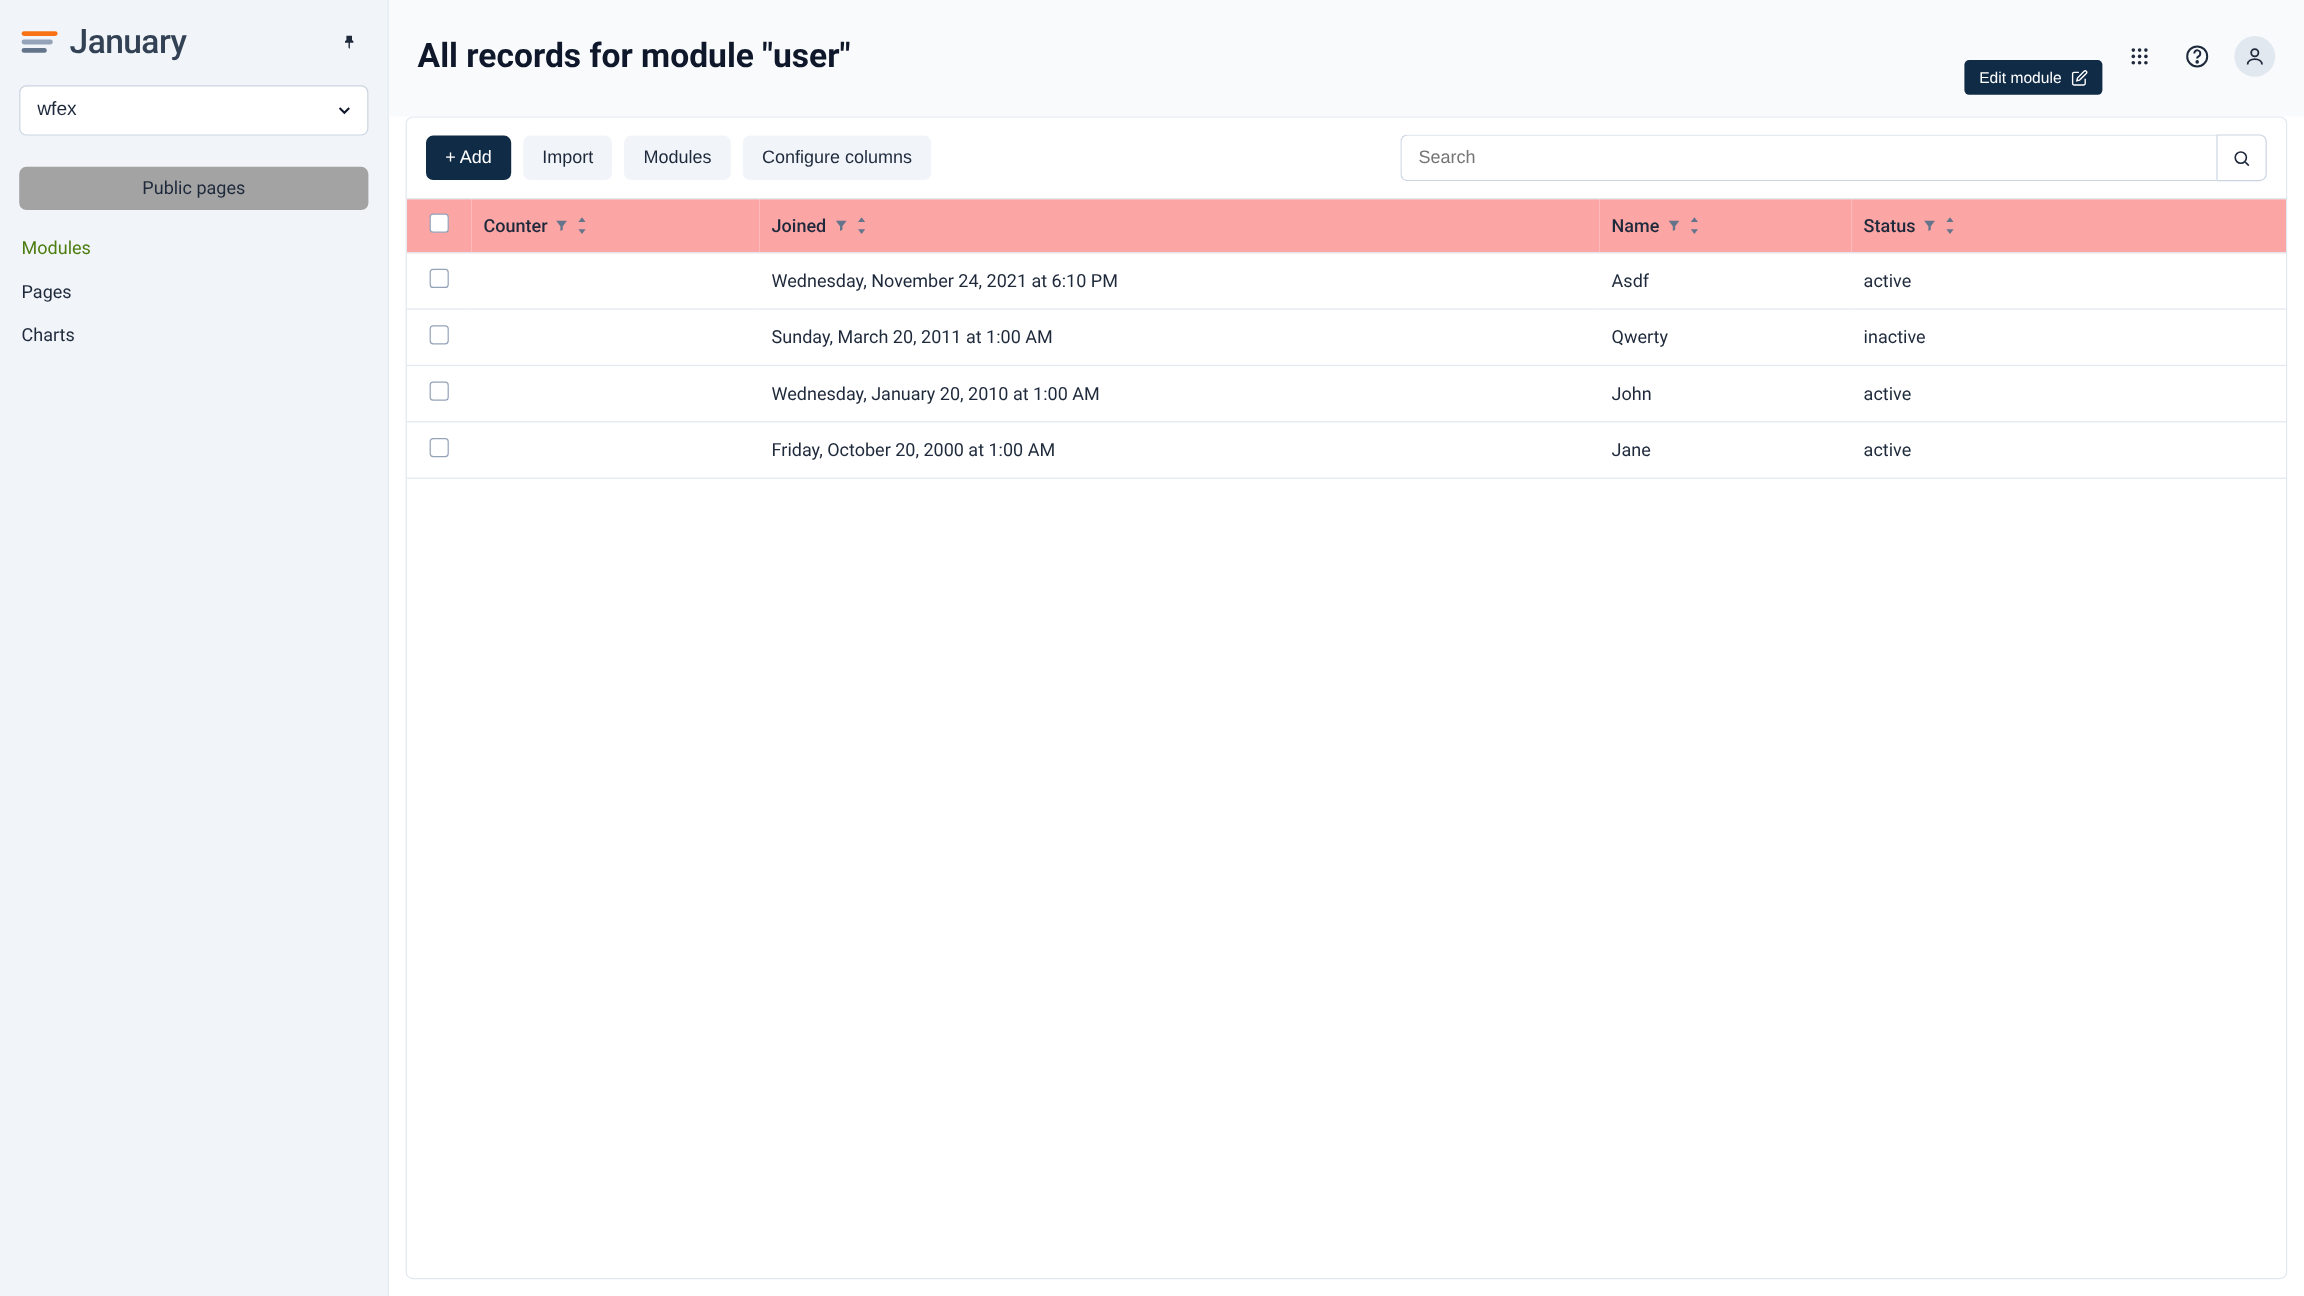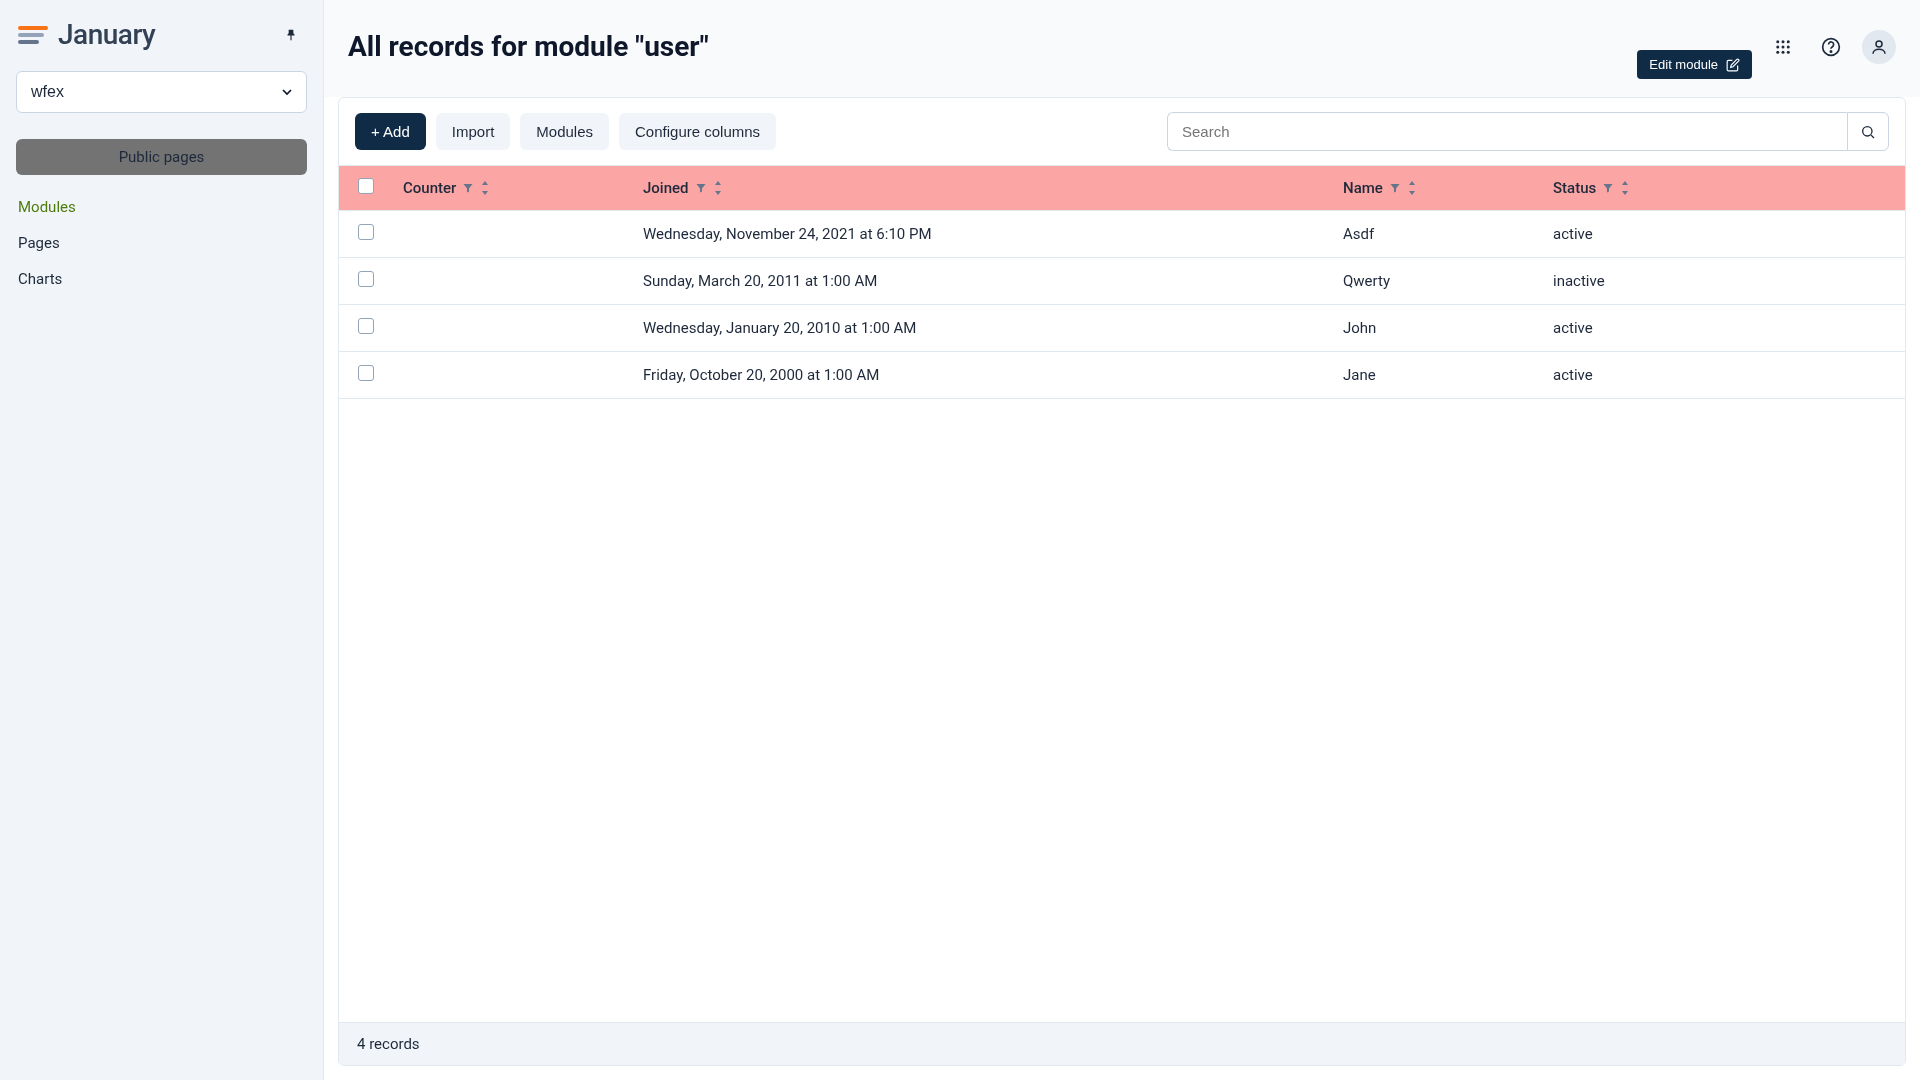--- a/index.html
+++ b/index.html
@@ -68,21 +68,21 @@
 }
 .namespace-select .chev {
   position: absolute;
   right: 12px; top: 50%;
   transform: translateY(-50%);
   color: #0f172a;
   pointer-events: none;
 }
 
 .public-pages {
-  background: #737373;
+  background: #a3a3a3;
   border-radius: 6px;
   padding: 9px 0;
   text-align: center;
   font-size: 15px;
   color: #1e293b;
   margin: 4px 4px 14px 4px;
   cursor: pointer;
 }
 
 .nav-list { padding: 0 6px; }
@@ -448,20 +448,17 @@
                   <td class="col-checkbox"><span class="row-check"></span></td>
                   <td></td>
                   <td>Friday, October 20, 2000 at 1:00 AM</td>
                   <td>Jane</td>
                   <td>active</td>
                 </tr>
               </tbody>
           </table>
         </div>
 
-        <div class="footer">
-          <span>4 records</span>
-        </div>
 
       </div>
     </div>
   </main>
 </div>
 
 </body></html>

